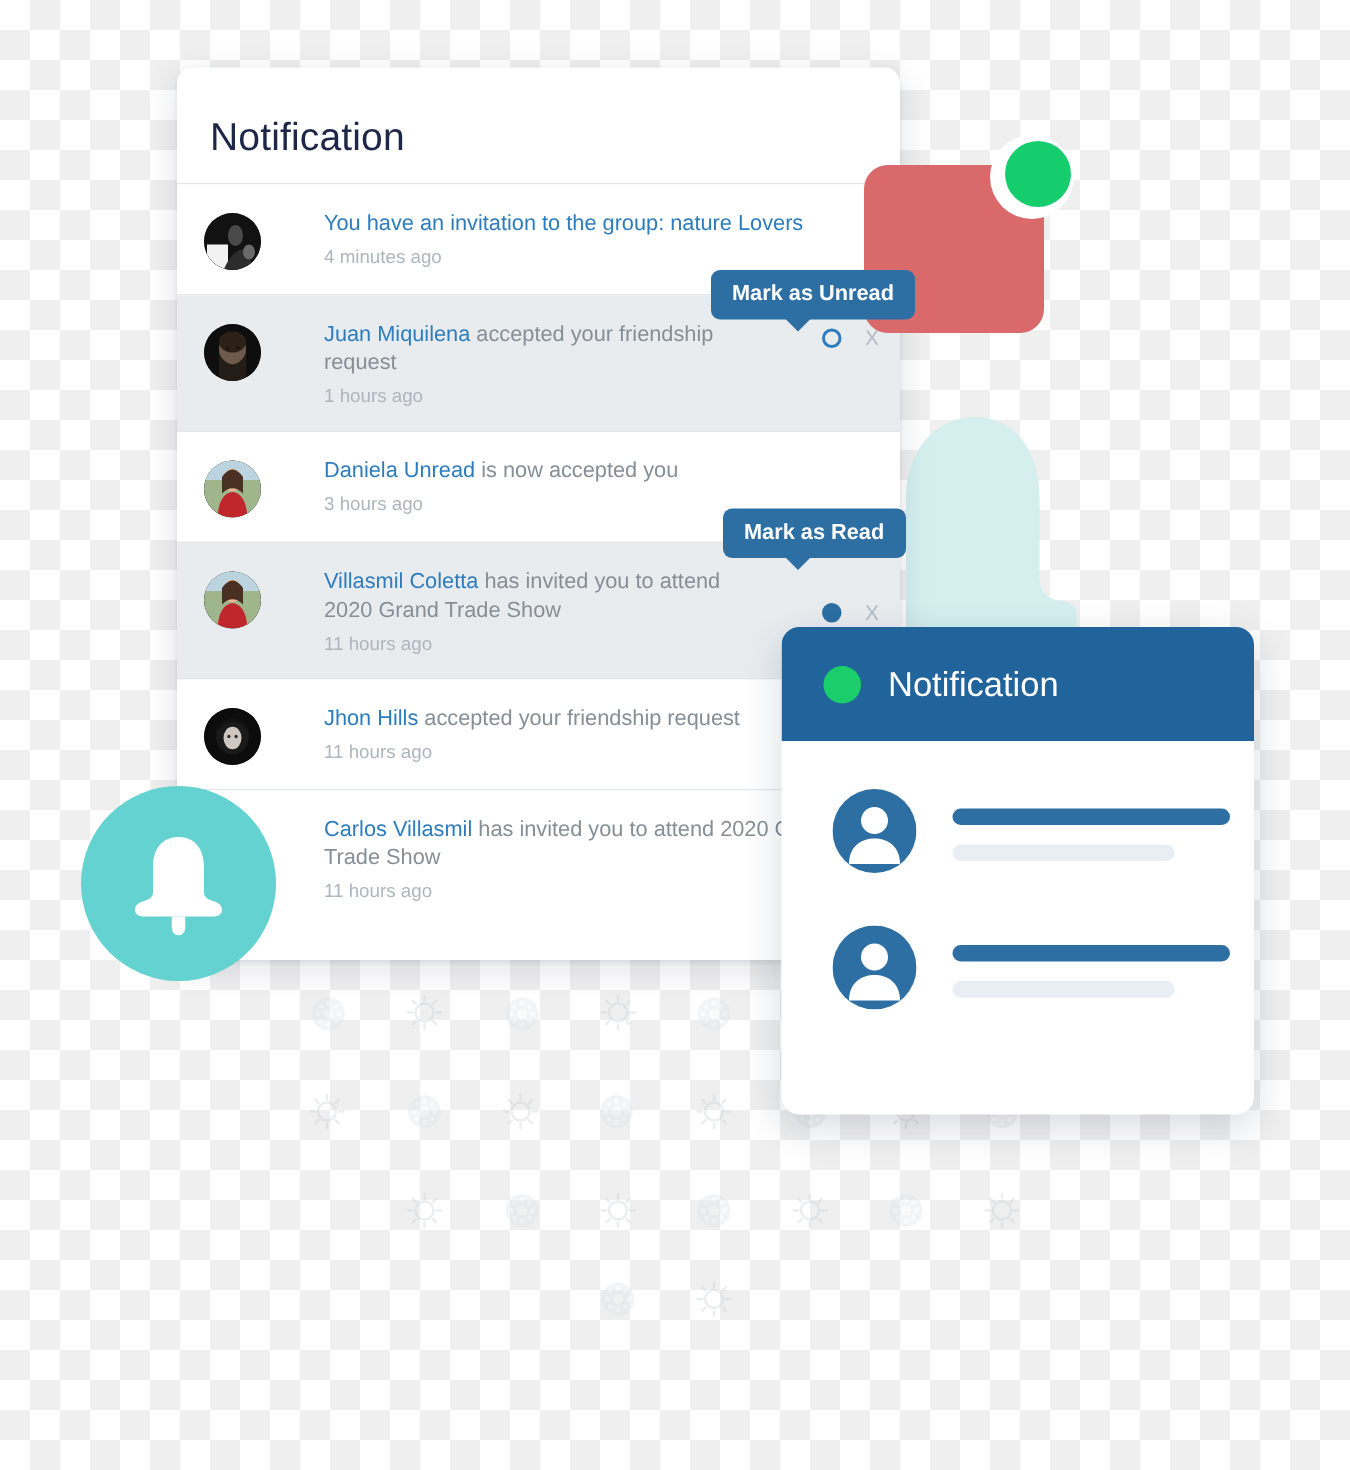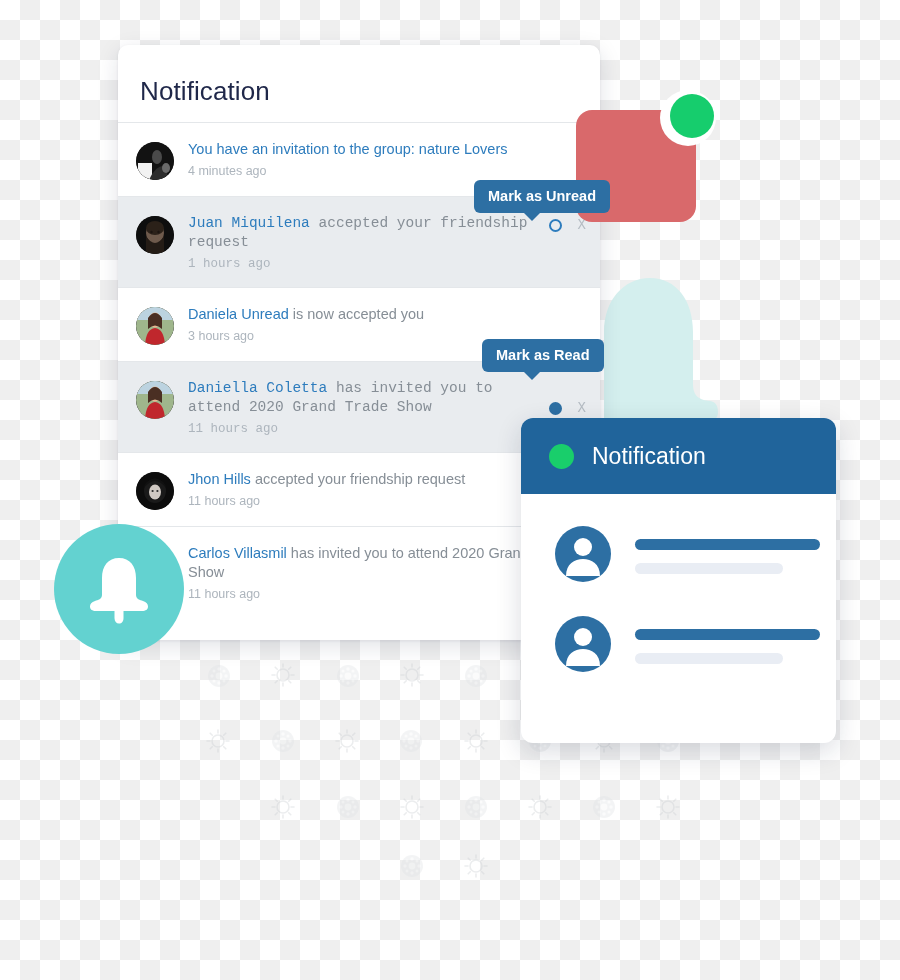--- a/index.html
+++ b/index.html
@@ -120,22 +120,23 @@
   }
 
   .notif-row {
     display: flex;
     align-items: flex-start;
     padding: 17px 14px 16px 18px;
     border-bottom: 1px solid #e4e7ea;
     box-sizing: border-box;
     position: relative;
     min-height: 70px;
-  }
-  .notif-row.unread { background: #e9ecef; font-family: Liberation Mono, monospace; }
+    gap: 28px;
+  }
+  .notif-row.unread { background: #e9ecef; }
   .notif-row.read   { background: #ffffff; }
 
   .avatar {
     width: 38px;
     height: 38px;
     border-radius: 50%;
     flex: 0 0 38px;
     margin-right: 14px;
     margin-top: 2px;
     overflow: hidden;
@@ -427,21 +428,21 @@
         <g clip-path="url(#c4)">
           <rect width="38" height="38" fill="#9fb68c"></rect>
           <rect y="0" width="38" height="13" fill="#bcd3e0"></rect>
           <ellipse cx="19" cy="13" rx="6" ry="7.5" fill="#e8b894"></ellipse>
           <path d="M12 11 Q19 1 26 11 L26 22 Q19 15 12 22 Z" fill="#4a2f23"></path>
           <path d="M9 38 Q10 22 19 21 Q28 22 29 38 Z" fill="#c0272d"></path>
         </g>
       </svg>
     </div>
     <div class="notif-body">
-      <div class="notif-text"><span class="notif-actor">Daniella Coletta</span><span> has invited you to attend 2020 Grand Trade Show</span></div>
+      <div class="notif-text"><span class="notif-actor">Villasmil Coletta</span><span> has invited you to attend 2020 Grand Trade Show</span></div>
       <div class="notif-time">11 hours ago</div>
     </div>
     <div class="row-actions" style="padding-top:22px;">
       <div class="dot-toggle filled"></div>
       <div class="x-close">X</div>
     </div>
   </div>
 
   <div class="notif-row read">
     <div class="avatar">

